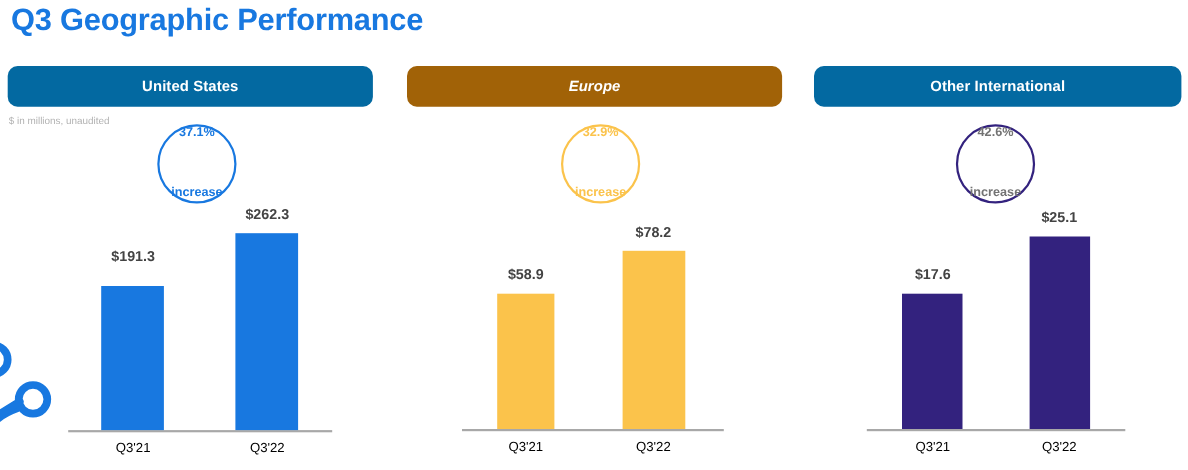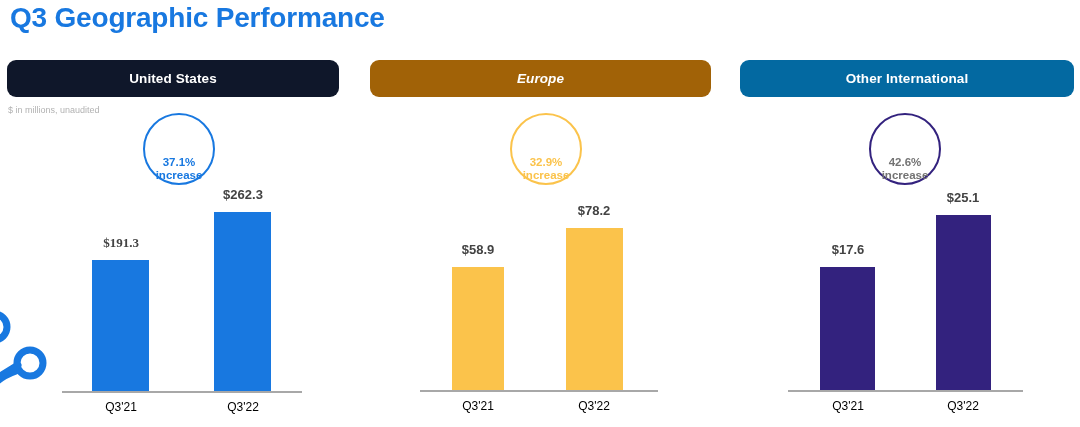--- a/index.html
+++ b/index.html
@@ -82,21 +82,21 @@
   .growth-circle {
     position: absolute;
     width: 72px;
     height: 72px;
     border-radius: 50%;
     border: 2px solid #000;
     box-sizing: border-box;
     display: flex;
     flex-direction: column;
     align-items: center;
-    justify-content: flex-end;
+    justify-content: space-between;
     line-height: 1.18;
   }
   .growth-pct, .growth-word {
     font-size: 11.5px;
     font-weight: bold;
     white-space: nowrap;
   }
 
   
   .plot {
@@ -142,34 +142,34 @@
     <g fill="none" stroke="#1878E0" stroke-width="7" stroke-linecap="round">
       <circle cx="16" cy="22" r="13"></circle>
       <circle cx="52" cy="58" r="13"></circle>
       <path d="M8 118 C 4 86, 16 74, 38 66"></path>
       <path d="M-2 86 L 40 60"></path>
     </g>
   </svg>
 </div>
 
 <div class="panel panel-0">
-  <div class="panel-header" style="background:#0f172a;">
+  <div class="panel-header" style="background:#0369a1;">
     <span class="panel-header-label">United States</span>
   </div>
 
   <div class="growth-circle" style="left:136px; top:53px; border-color:#1878E0; color:#1878E0;">
     <span class="growth-pct">37.1%</span>
     <span class="growth-word">increase</span>
   </div>
 
   <div class="plot">
     <div class="axis-line" style="left:55px; top:331px; width:240px;"></div>
 
     <div class="bar" style="left:85px; top:200px; width:57px; height:131px; background:#1878E0;"></div>
-    <div class="bar-value" style="left:78px; top:175px; width:72px;font-family:Liberation Serif, serif;">$191.3</div>
+    <div class="bar-value" style="left:78px; top:165px; width:72px;">$191.3</div>
 
     <div class="bar" style="left:207px; top:152px; width:57px; height:179px; background:#1878E0;"></div>
     <div class="bar-value" style="left:199px; top:127px; width:74px;">$262.3</div>
 
     <div class="tick-label" style="left:78px; top:340px; width:72px;">Q3'21</div>
     <div class="tick-label" style="left:199px; top:340px; width:74px;">Q3'22</div>
   </div>
 </div>
 
 <div class="panel panel-1">

